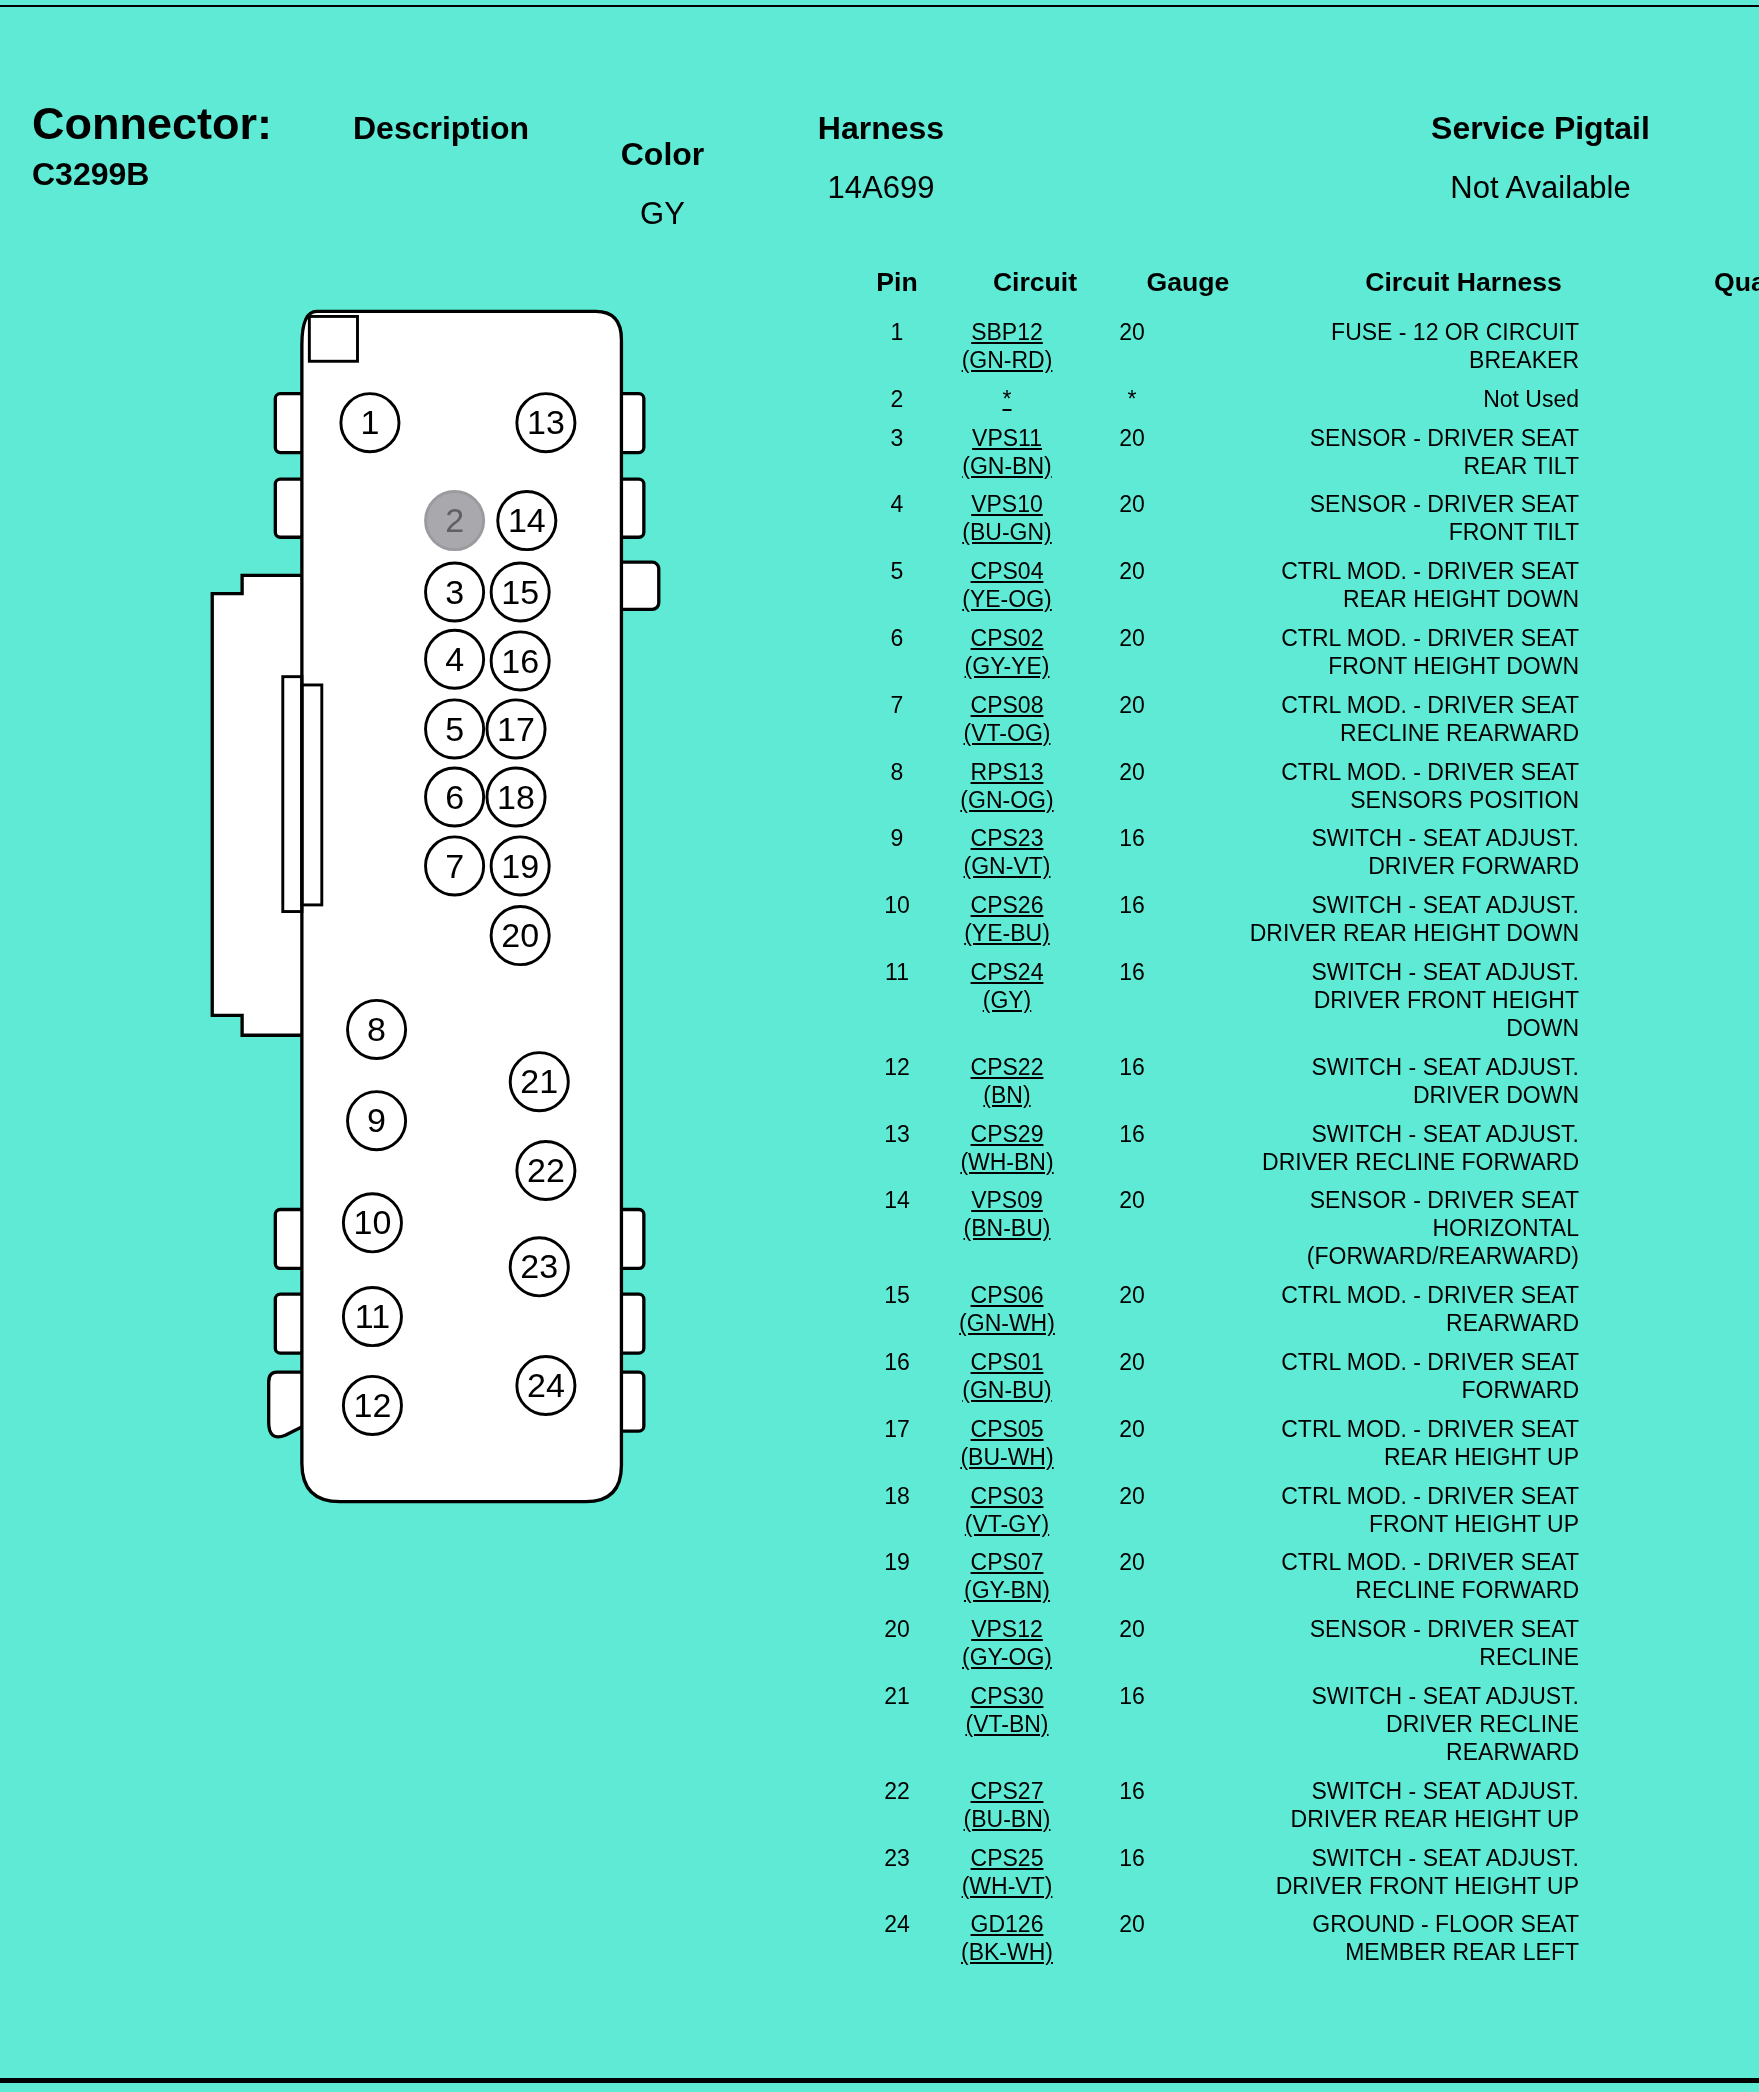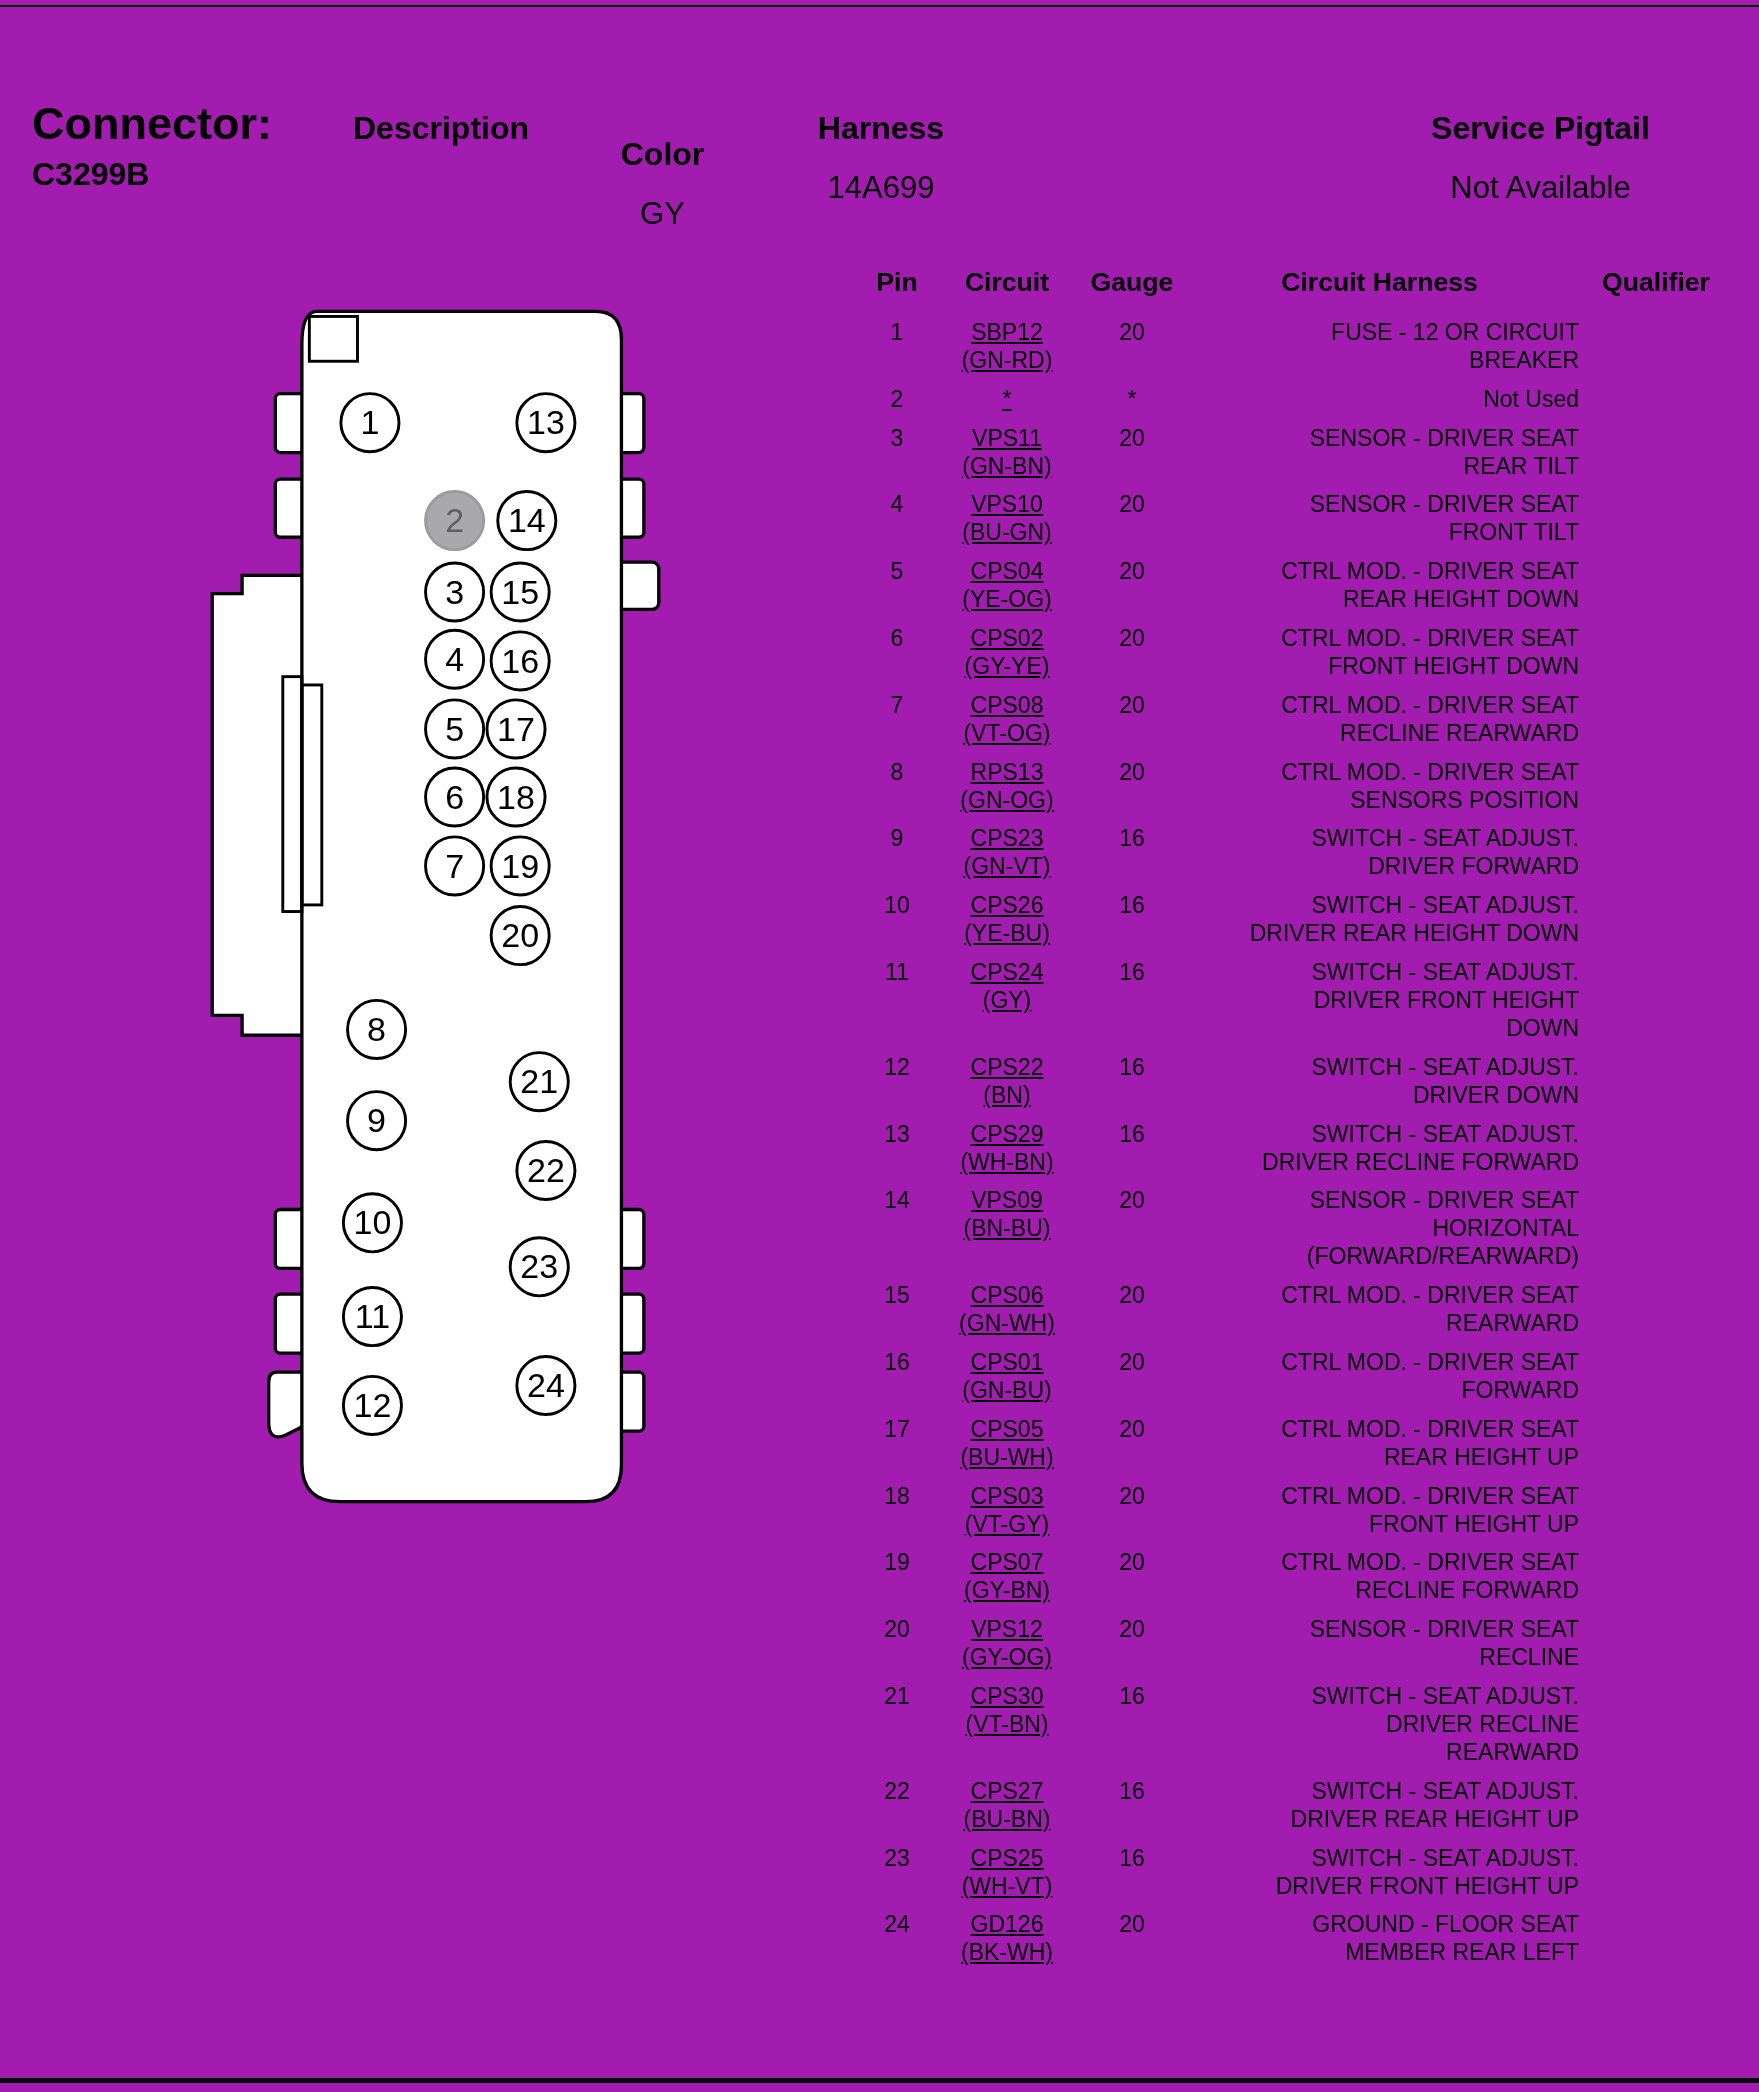--- a/index.html
+++ b/index.html
@@ -1,17 +1,17 @@
 <!DOCTYPE html>
 <html style="font-size:13.3px"><head>
 <meta charset="utf-8">
 <style>
   html,body{margin:0;padding:0;background:#fff;}
   .page{
-    position:relative;width:1759px;height:2093px;background:#a21caf;
+    position:relative;width:1759px;height:2093px;background:#5eead4;
     font-family:"Liberation Sans",sans-serif;color:#000;overflow:hidden;
   }
   .rule-top{position:absolute;left:0;top:5px;width:1759px;height:1.7px;background:#000;}
   .rule-bottom{position:absolute;left:0;top:2078px;width:1759px;height:5px;background:#000;}
 
   
   .conn-label{position:absolute;left:32px;top:98px;font-size:45px;font-weight:bold;}
   .conn-id{position:absolute;left:32px;top:156px;font-size:32px;font-weight:bold;}
   .hcol{position:absolute;text-align:center;}
   .hlabel{font-weight:bold;font-size:32px;}
@@ -27,21 +27,21 @@
   .outline{fill:#fff;stroke:#000;stroke-width:4;}
   .outline-thin{fill:none;stroke:#000;stroke-width:3.5;}
   .pin-c{fill:#fff;stroke:#000;stroke-width:3.5;}
   .pin-c.shaded{fill:#a9a9ad;stroke:#9b9b9f;}
   .pin-t{font-family:"Liberation Sans",sans-serif;font-size:41px;fill:#000;text-anchor:middle;}
   .pin-t.shaded{fill:#5f5f64;}
 
   
   .pin-table{position:absolute;left:864px;top:267px;width:881px;}
   .thead,.trow{display:grid;grid-template-columns:66px 154px 96px 399px 154px;}
-  .thead{font-weight:bold;font-size:26.6px;}
+  .thead{font-weight:bold;font-size:26.6px;gap:28px;}
   .th{text-align:center;}
   #rows{margin-top:20px;}
   .trow{font-size:23px;line-height:28px;margin-bottom:10.8px;}
   .c-pin{text-align:center;}
   .c-circuit{text-align:center;text-decoration:underline;}
   .c-circuit span{display:block;}
   .c-gauge{text-align:center;}
   .c-func{padding-left:6.6px;white-space:pre-line;text-align:right;}
   .c-qual{text-align:center;}
 </style>

